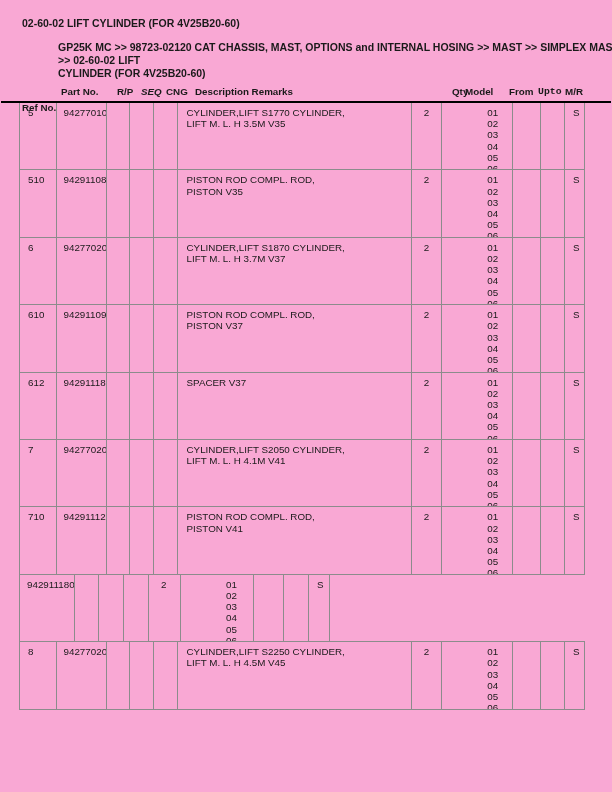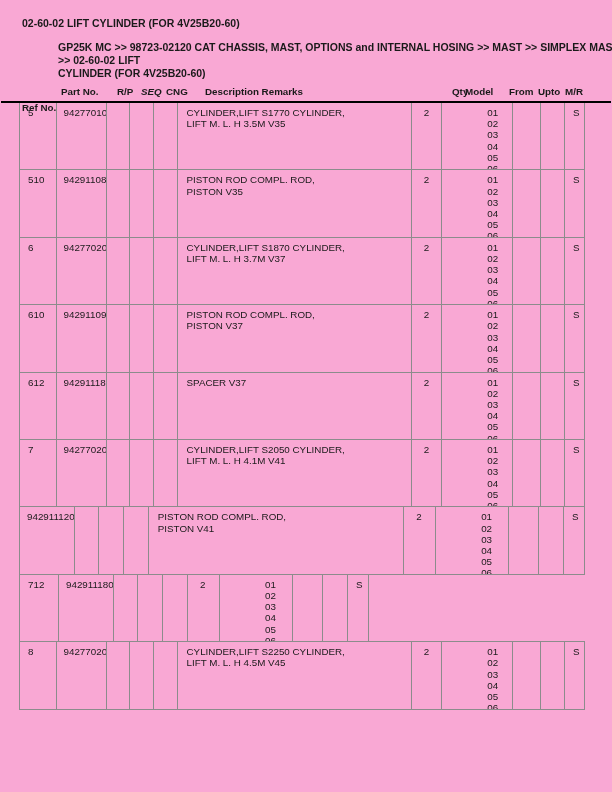--- a/index.html
+++ b/index.html
@@ -41,25 +41,25 @@
     height: 13px;
     font-size: 9.8px;
     font-weight: bold;
   }
   .col-headers span { position: absolute; top: 0; white-space: nowrap; }
   .h-ref   { left: 22px; margin-top: 16px; }
   .h-part  { left: 61px; }
   .h-rp    { left: 117px; }
   .h-seq   { left: 141px; font-style: italic; }
   .h-cng   { left: 166px; }
-  .h-desc  { left: 205px; }
+  .h-desc  { left: 195px; }
   .h-qty   { left: 452px; }
   .h-model { left: 465px; }
   .h-from  { left: 509px; }
-  .h-upto  { left: 538px; }
+  .h-upto  { left: 538px; font-family: Liberation Mono, monospace; }
   .h-mr    { left: 565px; }
   .header-rule {
     position: absolute;
     left: 1px;
     top: 101px;
     width: 610px;
     height: 2px;
     background: #000000;
   }
   .parts-table {
@@ -236,40 +236,40 @@
 03
 04
 05
 06</div>
     <div class="td c-from"></div>
     <div class="td c-upto"></div>
     <div class="td c-mr">S</div>
   </div>
 
   <div class="tr">
+    <div class="td c-ref">710</div>
     <div class="td c-part">9429111200</div>
     <div class="td c-rp"></div>
     <div class="td c-seq"></div>
     <div class="td c-cng"></div>
     <div class="td c-desc">PISTON ROD COMPL. ROD,
 PISTON V41</div>
     <div class="td c-qty">2</div>
     <div class="td c-model">01
 02
 03
 04
 05
 06</div>
     <div class="td c-from"></div>
     <div class="td c-upto"></div>
     <div class="td c-mr">S</div>
   </div>
 
   <div class="tr">
-    <div class="td c-ref">712</div>
     <div class="td c-part">9429111800</div>
     <div class="td c-rp"></div>
     <div class="td c-seq"></div>
     <div class="td c-cng"></div>
     <div class="td c-qty">2</div>
     <div class="td c-model">01
 02
 03
 04
 05

